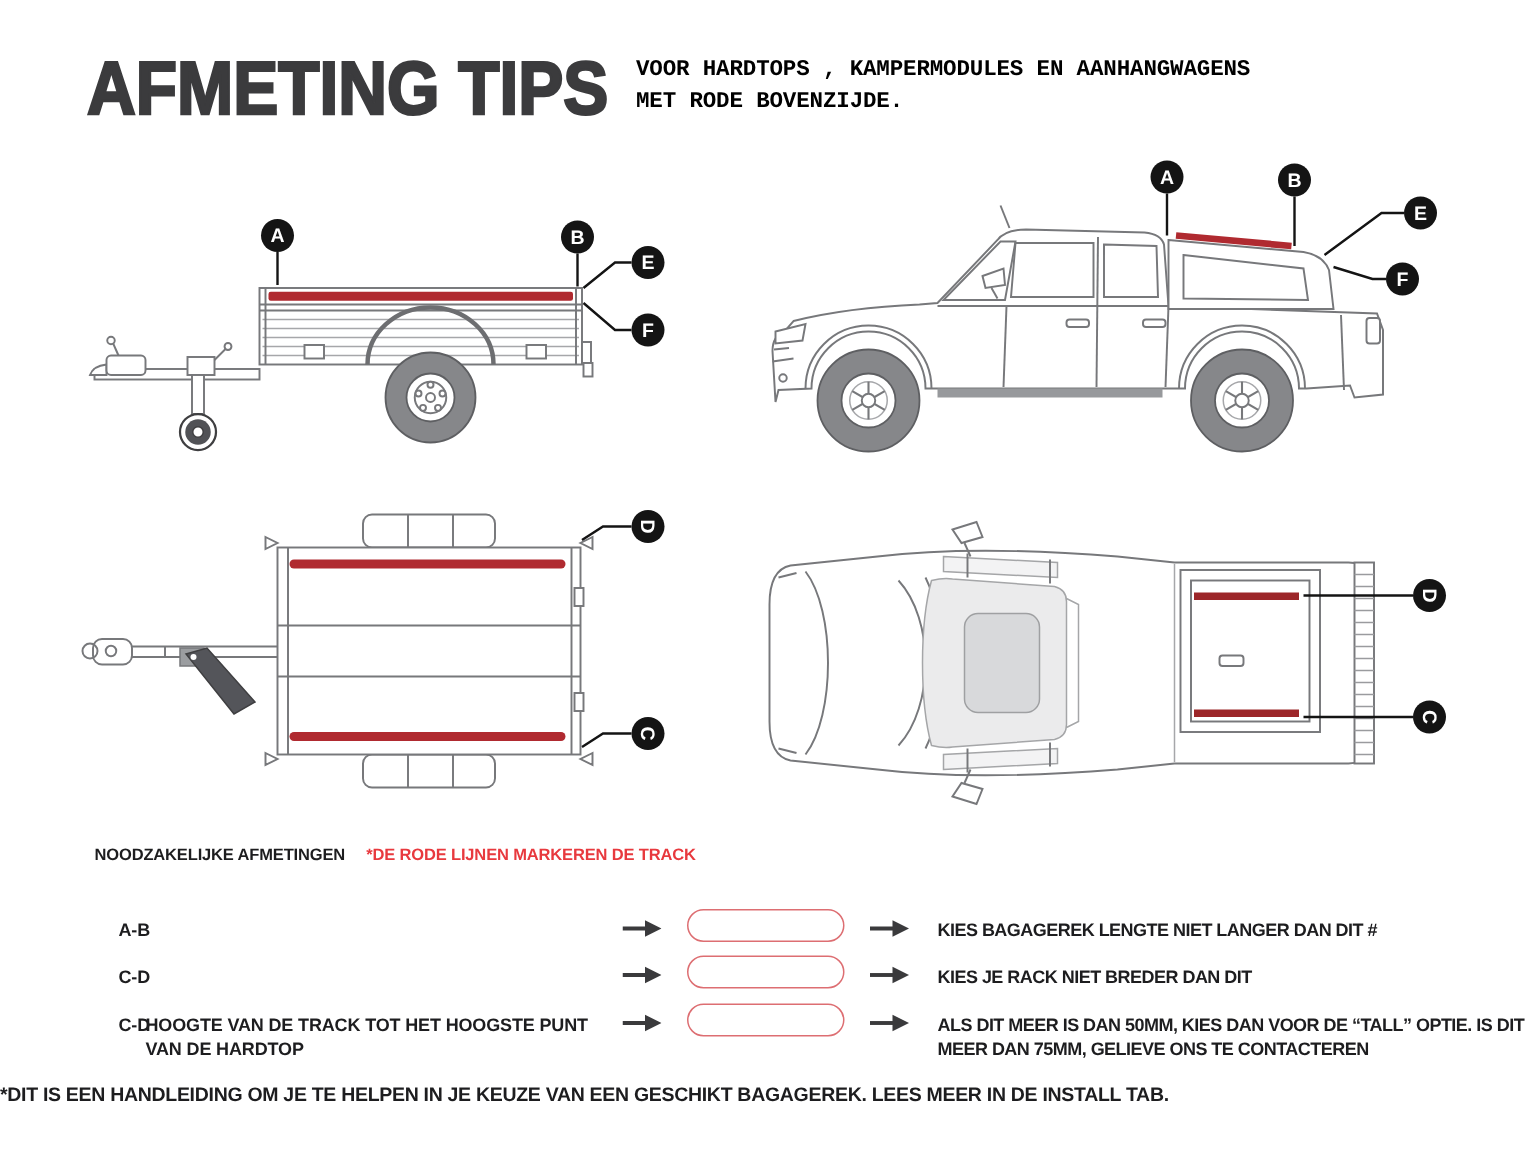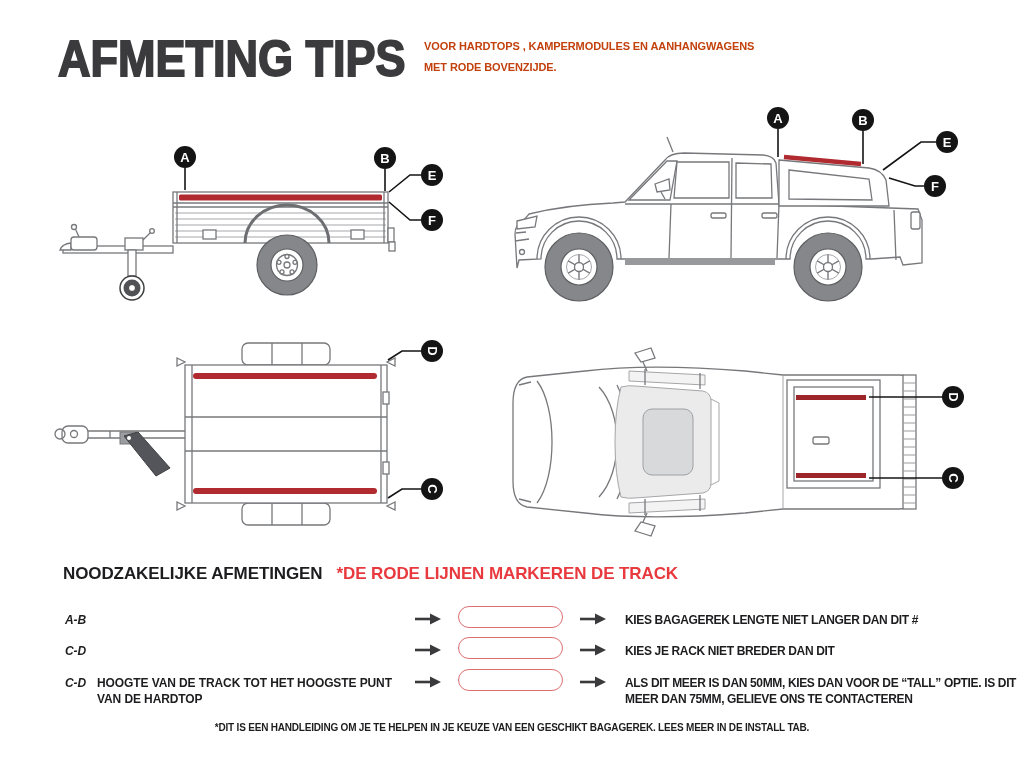--- a/index.html
+++ b/index.html
@@ -3,42 +3,42 @@
 <meta charset="utf-8">
 <style>
   html,body{margin:0;padding:0;background:#fff;}
   .page{position:relative;width:1024px;height:768px;background:#ffffff;overflow:hidden;
         font-family:"Liberation Sans",sans-serif;color:#1d1d1f;}
   .abs{position:absolute;}
   
   .title{left:58px;top:30px;font-size:50px;font-weight:bold;color:#3b3b3d;
          -webkit-text-stroke:1.8px #3b3b3d;letter-spacing:0;transform:scaleX(.9);
          transform-origin:left top;white-space:nowrap;}
-  .subtitle{left:424px;top:36px;font-size:11px;font-weight:bold;line-height:21px;
-            color:#c2410c;letter-spacing:-.1px;}
+  .subtitle{left:424px;top:36px;font-size:15px;font-weight:bold;line-height:21px;
+            color:#000000;letter-spacing:-.1px;font-family:Liberation Mono, monospace;}
   
   .diag svg{display:block;}
   .d1{left:55px;top:128px;width:400px;height:200px;}
   .d2{left:473px;top:100px;width:510px;height:220px;}
   .d3{left:50px;top:332px;width:420px;height:215px;}
   .d4{left:495px;top:345px;width:500px;height:195px;}
   
-  .lhead{left:63px;top:564px;font-size:17px;font-weight:bold;letter-spacing:-.1px;white-space:nowrap;}
+  .lhead{left:63px;top:564px;font-size:11px;font-weight:bold;letter-spacing:-.1px;white-space:nowrap;}
   .lhead .note{color:#e8393e;margin-left:14px;}
   .lrow{position:absolute;left:63px;width:960px;height:24px;}
   .lrow span{display:block;position:absolute;font-size:12px;font-weight:bold;line-height:16px;letter-spacing:-.1px;color:#1d1d1f;}
-  .lrow .code{left:2px;top:2px;font-style:italic;}
+  .lrow .code{left:16px;top:2px;}
   .lrow .ldesc{left:34px;top:2px;width:302px;}
   .lrow .a1{position:absolute;left:352px;top:3px;}
   .lrow .caps{position:absolute;left:395px;top:-4px;width:103px;height:20px;background:#fff;
               border:1.5px solid #dd6e72;border-radius:11px;}
   .lrow .a2{position:absolute;left:517px;top:3px;}
   .lrow .lresult{left:562px;top:2px;width:418px;letter-spacing:-.35px;}
   .r1{top:610px;} .r2{top:641px;} .r3{top:673px;}
-  .footer{left:0;top:722px;width:1024px;text-align:center;font-size:10px;font-weight:bold;
+  .footer{left:0;top:722px;width:1024px;font-size:13px;font-weight:bold;
           letter-spacing:-.2px;color:#1d1d1f;}
   
   .ink{stroke:#77787b;fill:none;stroke-width:1.3;}
   .inkf{stroke:#77787b;fill:#ffffff;stroke-width:1.3;}
   .thin{stroke:#a6a7aa;fill:none;stroke-width:1;}
   .lead{stroke:#141414;fill:none;stroke-width:1.6;}
   .lbl{fill:#141414;}
   .lbltx{fill:#ffffff;font:bold 13px "Liberation Sans",sans-serif;}
   .track{fill:#b02a30;stroke:none;}
   .track2{fill:#9c2629;stroke:none;}

